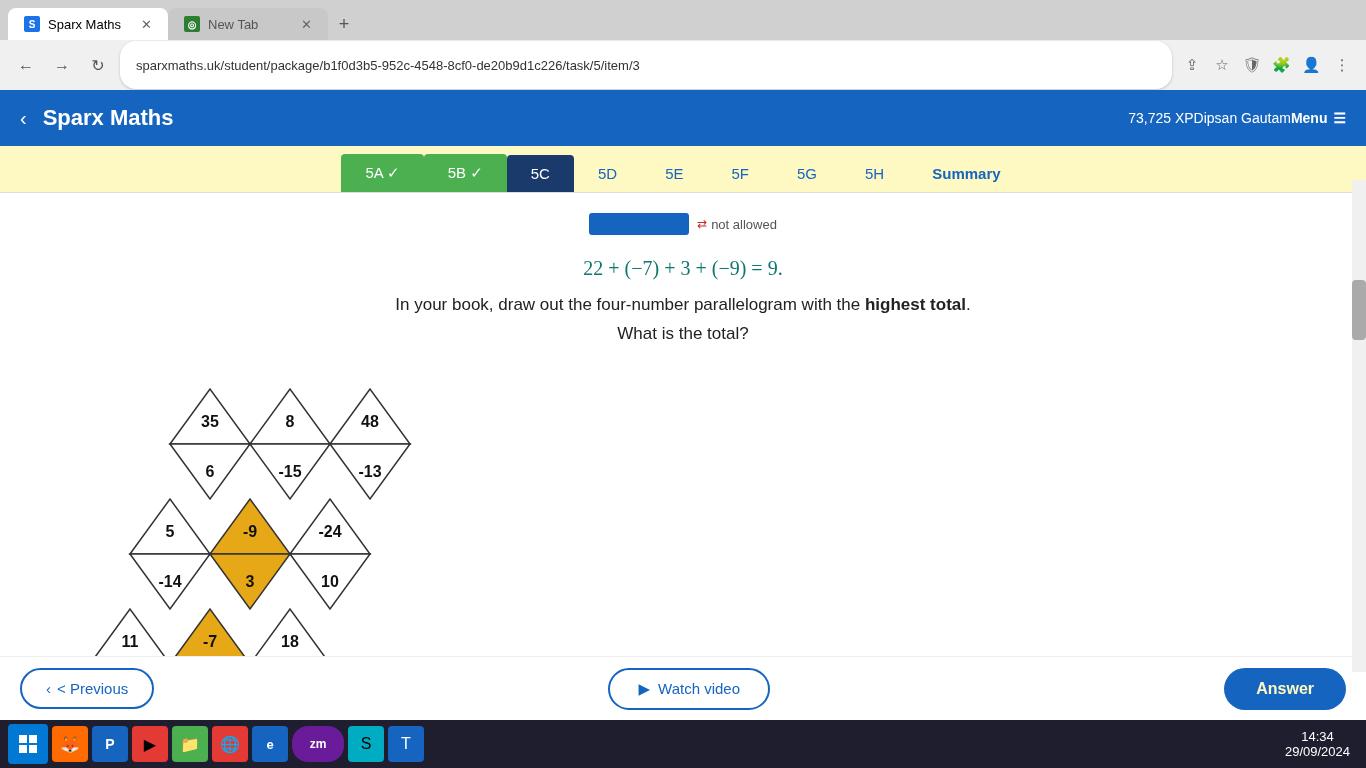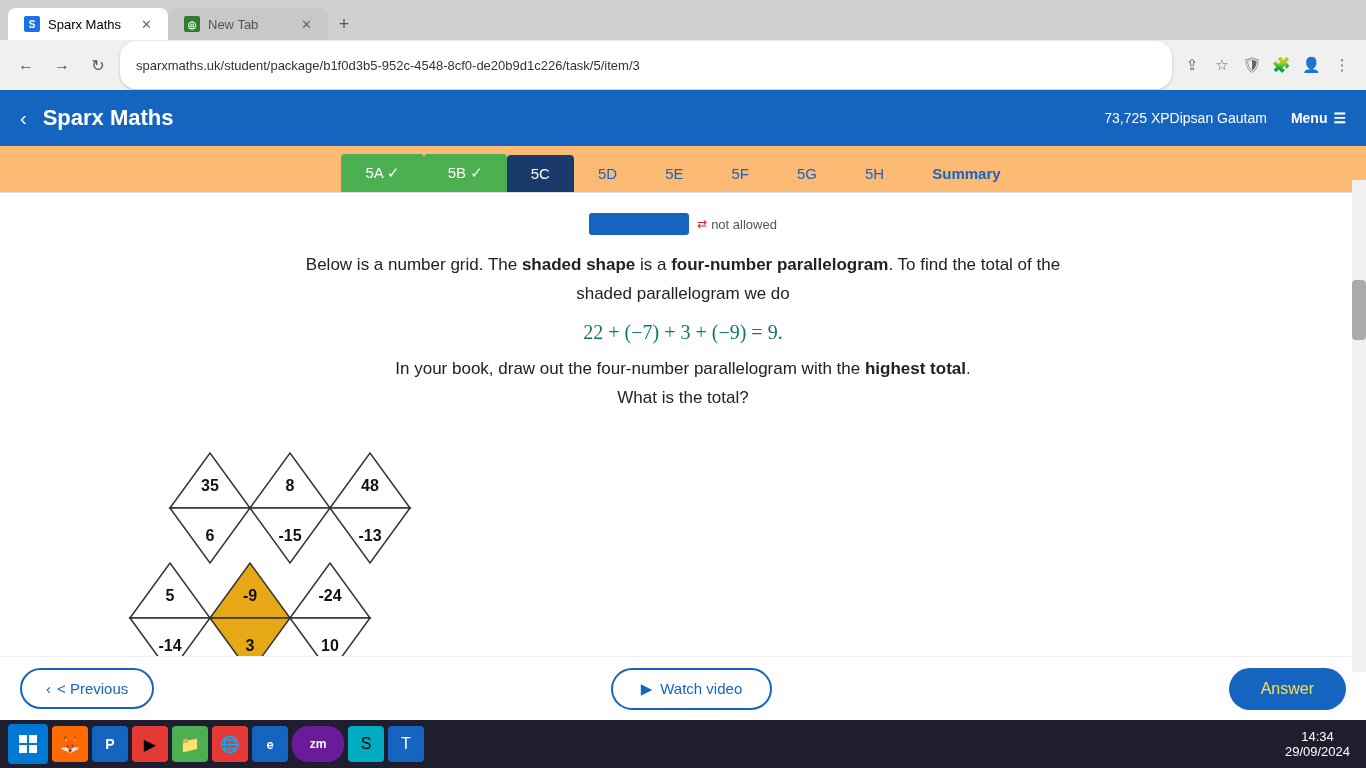--- a/index.html
+++ b/index.html
@@ -19,46 +19,46 @@
     .nav-btn { width: 28px; height: 28px; border-radius: 50%; border: none; background: transparent; cursor: pointer; font-size: 16px; color: #555; display: flex; align-items: center; justify-content: center; }
     .address-input { flex: 1; height: 48px; border: none; border-radius: 16px; background: #fff; padding: 0 16px; font-size: 13px; color: #333; box-shadow: 0 1px 3px rgba(0,0,0,0.2); }
     .address-actions { display: flex; gap: 6px; align-items: center; }
     .addr-icon { width: 24px; height: 24px; display: flex; align-items: center; justify-content: center; color: #666; font-size: 15px; cursor: pointer; }
 
     
     .sparx-header { background: #1565c0; color: white; height: 56px; display: flex; align-items: center; padding: 0 20px; }
     .sparx-back { font-size: 20px; margin-right: 16px; cursor: pointer; color: white; }
     .sparx-logo { font-size: 22px; font-weight: bold; flex: 1; }
     .sparx-xp { font-size: 14px; }
-    .sparx-user { font-size: 14px; margin-right: 24px; }
+    .sparx-user { font-size: 14px; }
     .sparx-menu { font-size: 14px; font-weight: bold; cursor: pointer; display: flex; align-items: center; gap: 6px; }
 
     
-    .tab-nav { display: flex; align-items: center; justify-content: center; gap: 0; border-bottom: 1px solid #ddd; background: #fdba74; padding-top: 8px; }
+    .tab-nav { display: flex; align-items: center; justify-content: center; gap: 0; border-bottom: 1px solid #ddd; background: #fef9c3; padding-top: 8px; }
     .nav-tab { padding: 10px 24px; font-size: 15px; cursor: pointer; border-radius: 4px 4px 0 0; color: #1565c0; font-weight: 500; border: none; background: transparent; }
     .nav-tab.active { background: #1a3a6b; color: white; }
     .nav-tab.done { background: #4caf50; color: white; }
     .nav-tab.summary { color: #1565c0; font-weight: 600; }
 
     
     .content { padding: 20px 40px; text-align: center; position: relative; }
     .not-allowed-bar { display: flex; justify-content: center; align-items: center; gap: 8px; margin-bottom: 16px; color: #555; font-size: 13px; }
 
     .problem-text { font-size: 17px; line-height: 1.7; color: #222; max-width: 780px; margin: 0 auto; }
     .problem-text .bold { font-weight: bold; }
     .math-line { font-size: 20px; color: #c62828; margin: 6px 0; }
 
     
     .diagram-container { margin: 20px auto; display: flex; }
 
     
     .bottom-nav { position: absolute; bottom: 0; left: 0; right: 0; height: 64px; display: flex; align-items: center; justify-content: space-between; padding: 0 20px; background: #fff; border-top: 1px solid #eee; }
     .prev-btn { border: 2px solid #1565c0; color: #1565c0; background: white; border-radius: 24px; padding: 10px 24px; font-size: 15px; cursor: pointer; display: flex; align-items: center; gap: 6px; }
     .watch-btn { border: 2px solid #1565c0; color: #1565c0; background: white; border-radius: 24px; padding: 10px 28px; font-size: 15px; cursor: pointer; display: flex; align-items: center; gap: 8px; }
-    .answer-btn { background: #1565c0; color: #fde047; border: none; border-radius: 24px; padding: 12px 32px; font-size: 16px; cursor: pointer; font-weight: 400; }
+    .answer-btn { background: #1565c0; color: #fef9c3; border: none; border-radius: 24px; padding: 12px 32px; font-size: 16px; cursor: pointer; font-weight: 700; }
 
     .scrollbar-right { position: absolute; right: 0; top: 90px; width: 14px; background: #f0f0f0; bottom: 48px; }
     .scrollbar-thumb { width: 14px; height: 60px; background: #aaa; border-radius: 4px; position: absolute; top: 100px; }
   </style>
 </head>
 <body>
 
 <div class="browser-chrome">
   <div class="tab-bar">
     <div class="tab">
@@ -118,21 +118,20 @@
 
     <div class="not-allowed-bar">
       <div style="background:#1565c0; width:100px; height:22px; border-radius:3px;"></div>
       <div style="display:flex; align-items:center; gap:4px;">
         <span style="color:#c62828; font-size:12px;">⇄</span>
         <span>not allowed</span>
       </div>
     </div>
 
     <div class="problem-text">
-      <p>Below is a number grid. The <span class="bold">shaded shape</span> is a <span class="bold">four-number parallelogram</span>. To find the total of the shaded parallelogram we do</p>
       <p class="math-line">
         <span style="color:#0f766e;font-family:Liberation Serif, serif;">22 + (−7) + 3 + (−9) = 9.</span>
       </p>
       <p>In your book, draw out the four-number parallelogram with the <span class="bold">highest total</span>.</p>
       <p>What is the total?</p>
     </div>
 
     <div class="diagram-container">
       <svg viewBox="0 0 500 330" width="500" height="330">
 

